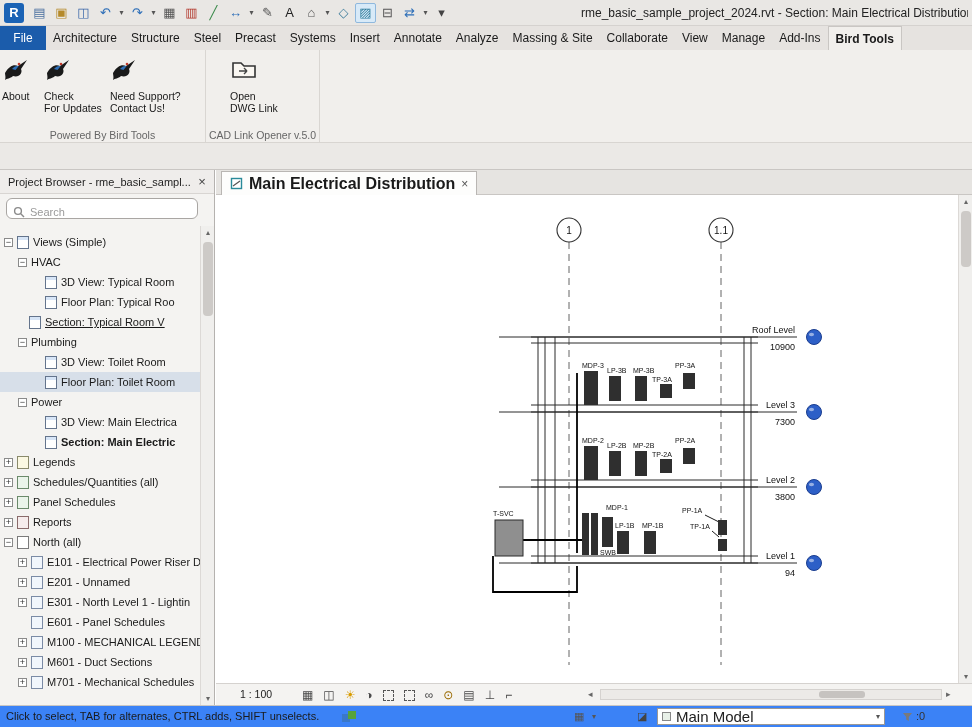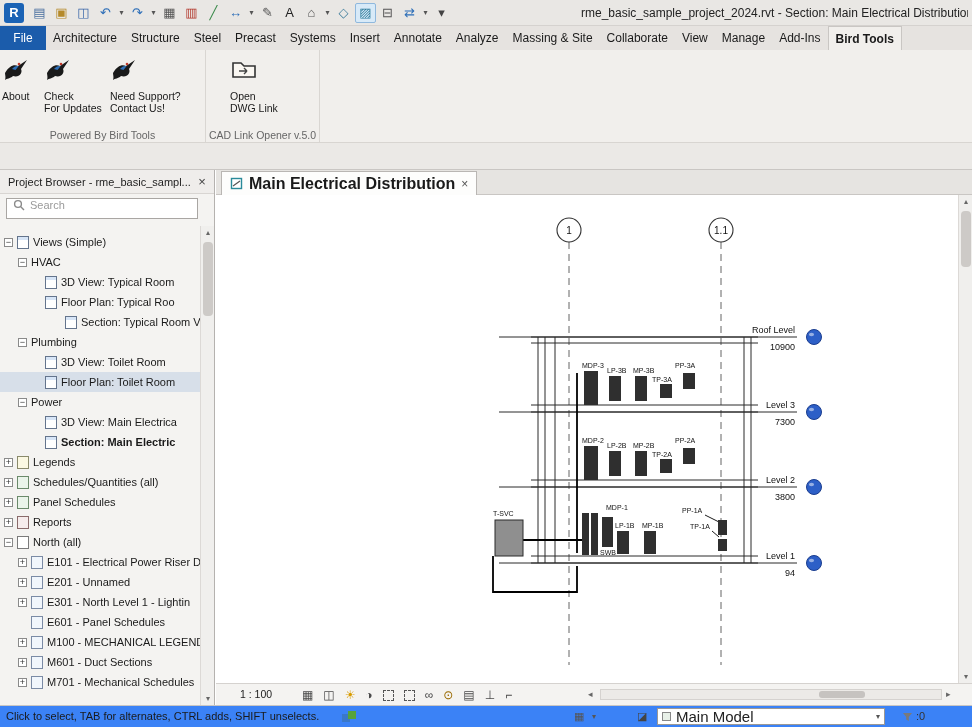--- a/index.html
+++ b/index.html
@@ -31,21 +31,21 @@
   .rb-lbl{display:block;font-size:10.5px;line-height:12px;white-space:pre-line;color:#1a1a1a}
   .pl{position:absolute;bottom:1px;left:0;width:100%;text-align:center;font-size:10.5px;color:#666}
   .subribbon{position:absolute;top:143px;left:0;width:100%;height:27px;background:#ebe9e6;border-bottom:1px solid #c9c6c3}
 
   
   .pb{position:absolute;top:170px;left:0;width:215px;height:535px;background:#f4f3f1;border-right:1px solid #b5b2af}
   .pb-head{position:absolute;top:0;left:0;right:0;height:24px;background:#efedeb;border-bottom:1px solid #d8d5d2;line-height:24px}
   .pb-title{display:block;padding-left:8px;margin-right:22px;font-size:11px;color:#222;white-space:nowrap;overflow:hidden}
   .pb-close{position:absolute;right:4px;top:0;width:16px;text-align:center;color:#444;font-size:13px;cursor:default}
   .pb-close::before{content:"×"}
-  .pb-search{position:absolute;top:28px;left:6px;width:192px;height:21px;background:#fff;border:1px solid #a9a6a3;border-radius:0;display:flex;align-items:flex-start;padding:0 6px;gap:5px}
+  .pb-search{position:absolute;top:28px;left:6px;width:192px;height:21px;background:#fff;border:1px solid #a9a6a3;border-radius:6px;display:flex;align-items:flex-end;padding:0 6px;gap:5px}
   .pb-search-ph{color:#9a9a9a;font-size:11px}
   .tree{position:absolute;top:56px;left:0;right:14px;bottom:0;overflow:hidden;padding-top:6px}
   .tree-row{height:20px;display:flex;align-items:center;font-size:11px;white-space:nowrap;cursor:default}
   .tree-row.sel{background:#d7dfe9}
   .tree-row.bold .tlabel{font-weight:bold}
   .exp{width:9px;height:9px;border:1px solid #8a8a8a;background:#fff;font-size:9px;line-height:7px;text-align:center;margin-right:4px;flex:none;color:#333}
   .exp.none{visibility:hidden}
   .ticon{width:12px;height:13px;border:1px solid #64748c;background:#fff;margin-right:4px;flex:none}
   .icon-views,.icon-view{background:linear-gradient(#d7e5f7 0 3px,#fff 3px)}
   .icon-legend{border-color:#8a8a6b;background:#fbf8e2}
@@ -238,21 +238,21 @@
         <div class="tree-row" style="padding-left: 32px;">
           <span class="exp none"></span>
           <span class="ticon icon-view"></span>
           <span class="tlabel">3D View: Typical Room</span>
         </div>
         <div class="tree-row" style="padding-left: 32px;">
           <span class="exp none"></span>
           <span class="ticon icon-view"></span>
           <span class="tlabel">Floor Plan: Typical Roo</span>
         </div>
-        <div class="tree-row" style="padding-left: 52px;">
+        <div class="tree-row" style="padding-left: 16px; text-decoration: underline;">
           <span class="exp none"></span>
           <span class="ticon icon-view"></span>
           <span class="tlabel">Section: Typical Room V</span>
         </div>
         <div class="tree-row" style="padding-left: 18px;">
           <span class="exp">−</span>
           <span class="tlabel">Plumbing</span>
         </div>
         <div class="tree-row" style="padding-left: 32px;">
           <span class="exp none"></span>

